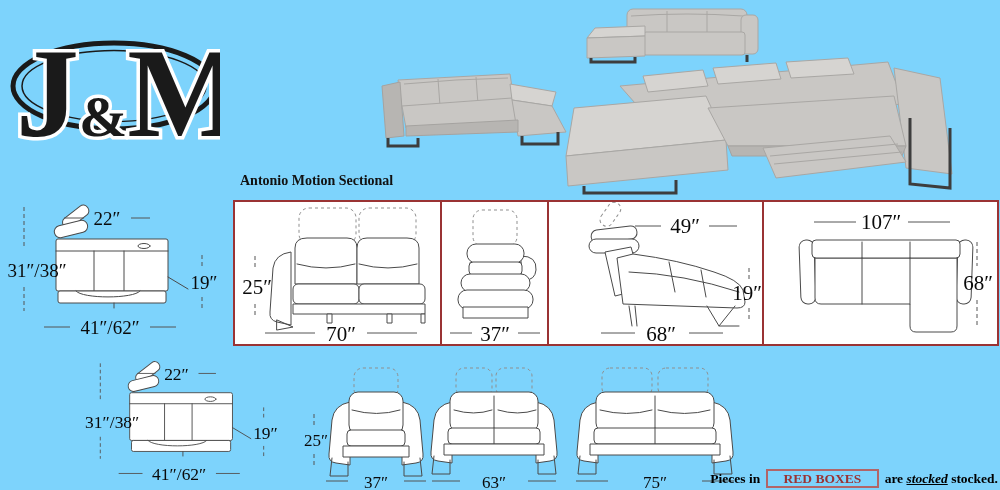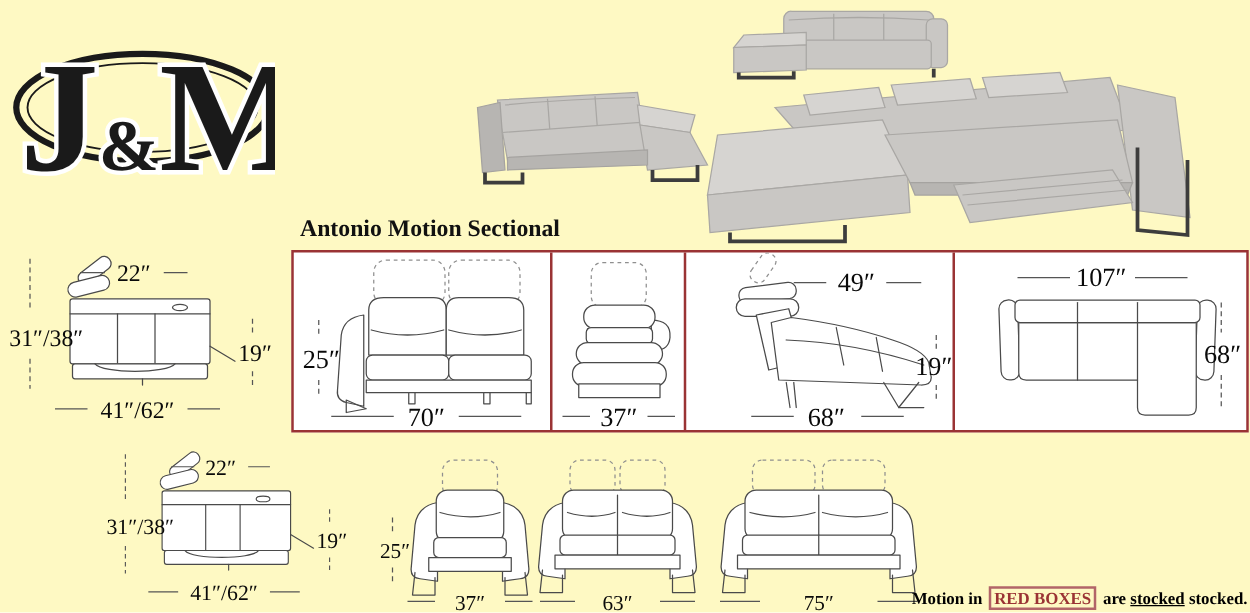--- a/index.html
+++ b/index.html
@@ -1,19 +1,19 @@
 <!DOCTYPE html>
 <html style="--red: #9a3334; --sofa_gray: #c9c7c4; --line: #4a4a4a;"><head>
 <meta charset="utf-8">
 <style>
   html,body{margin:0;padding:0;background:#ffffff;}
-  .sheet{position:relative;width:1000px;height:490px;background:#fef9c3;overflow:hidden;
+  .sheet{position:relative;width:1000px;height:490px;background:#7dd3fc;overflow:hidden;
          font-family:"Liberation Serif",serif;}
   .abs{position:absolute;}
-  .title{position:absolute;left:240px;top:173px;font-size:19px;font-weight:bold;color:#111;}
+  .title{position:absolute;left:240px;top:173px;font-size:14px;font-weight:bold;color:#111;}
   
   .red-grid{position:absolute;left:233px;top:200px;width:766px;height:146px;display:flex;
             border:2px solid var(--red,#9a3334);box-sizing:border-box;background:#fff;}
   .red-cell{border-right:2px solid var(--red,#9a3334);box-sizing:border-box;height:100%;}
   .red-cell:last-child{border-right:none;}
   
   .ln{fill:none;stroke:#4a4a4a;stroke-width:1;stroke-linecap:round;stroke-linejoin:round;}
   .lnf{fill:#ffffff;stroke:#4a4a4a;stroke-width:1;stroke-linejoin:round;}
   .dsh{fill:none;stroke:#8f8f8f;stroke-width:1;stroke-dasharray:3 3;}
   .dim{stroke:#555;stroke-width:1;}
@@ -23,22 +23,22 @@
   .dt19{font-size:19px;}
   .dt17{font-size:17px;}
   
   .pA{fill:#c9c7c4;stroke:#a9a7a4;stroke-width:1;}
   .pT{fill:#d6d4d1;stroke:#a9a7a4;stroke-width:1;}
   .pS{fill:#b7b5b2;stroke:#a5a3a0;stroke-width:1;}
   .pm{fill:none;stroke:#3d3d3d;stroke-width:3;}
   .pln{fill:none;stroke:#a9a7a4;stroke-width:1;}
   
   .footnote{position:absolute;right:2px;bottom:3px;margin:0;font-weight:bold;font-size:13.5px;color:#000;}
-  .redbox{color:var(--red,#9a3334);border:2px solid #b26568;padding:0 2px;margin:0 2px;text-align:right;}
-  .und{text-decoration:underline;}
+  .redbox{color:var(--red,#9a3334);border:2px solid #b26568;padding:0 16px;margin:0 2px;text-align:right;}
+  .und{text-decoration:underline;font-style:italic;}
 </style>
 </head>
 <body>
 
 <div class="sheet">
 
   <svg class="abs" style="left:8px;top:10px;" width="212" height="152" viewBox="0 0 212 152">
     <ellipse cx="106" cy="76" rx="101" ry="43" fill="none" stroke="#1a1a1a" stroke-width="5"></ellipse>
     <ellipse cx="106" cy="76" rx="92" ry="35.5" fill="none" stroke="#1a1a1a" stroke-width="1.5"></ellipse>
     <text x="8" y="126" font-weight="bold" fill="#1a1a1a" stroke="#ffffff" stroke-width="7" style="paint-order:stroke;font-family:'Liberation Serif',serif;"><tspan font-size="126">J</tspan><tspan font-size="58">&amp;</tspan><tspan font-size="126">M</tspan></text>
@@ -279,15 +279,15 @@
     <rect class="lnf" x="34" y="66" width="122" height="16" rx="4"></rect>
     <line class="ln" x1="95" y1="66" x2="95" y2="82"></line>
     <rect class="lnf" x="30" y="82" width="130" height="11"></rect>
     <path class="ln" d="M20,94 L18,112 L36,112 L36,98"></path>
     <path class="ln" d="M170,94 L172,112 L154,112 L154,98"></path>
     <line class="dim" x1="16" y1="119" x2="48" y2="119"></line>
     <text class="dt dt17" x="95" y="126">75″</text>
     <line class="dim" x1="142" y1="119" x2="174" y2="119"></line>
   </svg>
 
-  <p class="footnote"><span>Motion in </span><span class="redbox">RED BOXES</span><span> are </span><span class="und">stocked</span><span> stocked.</span></p>
+  <p class="footnote"><span>Pieces in </span><span class="redbox">RED BOXES</span><span> are </span><span class="und">stocked</span><span> stocked.</span></p>
 
 </div>
 
 </body></html>

